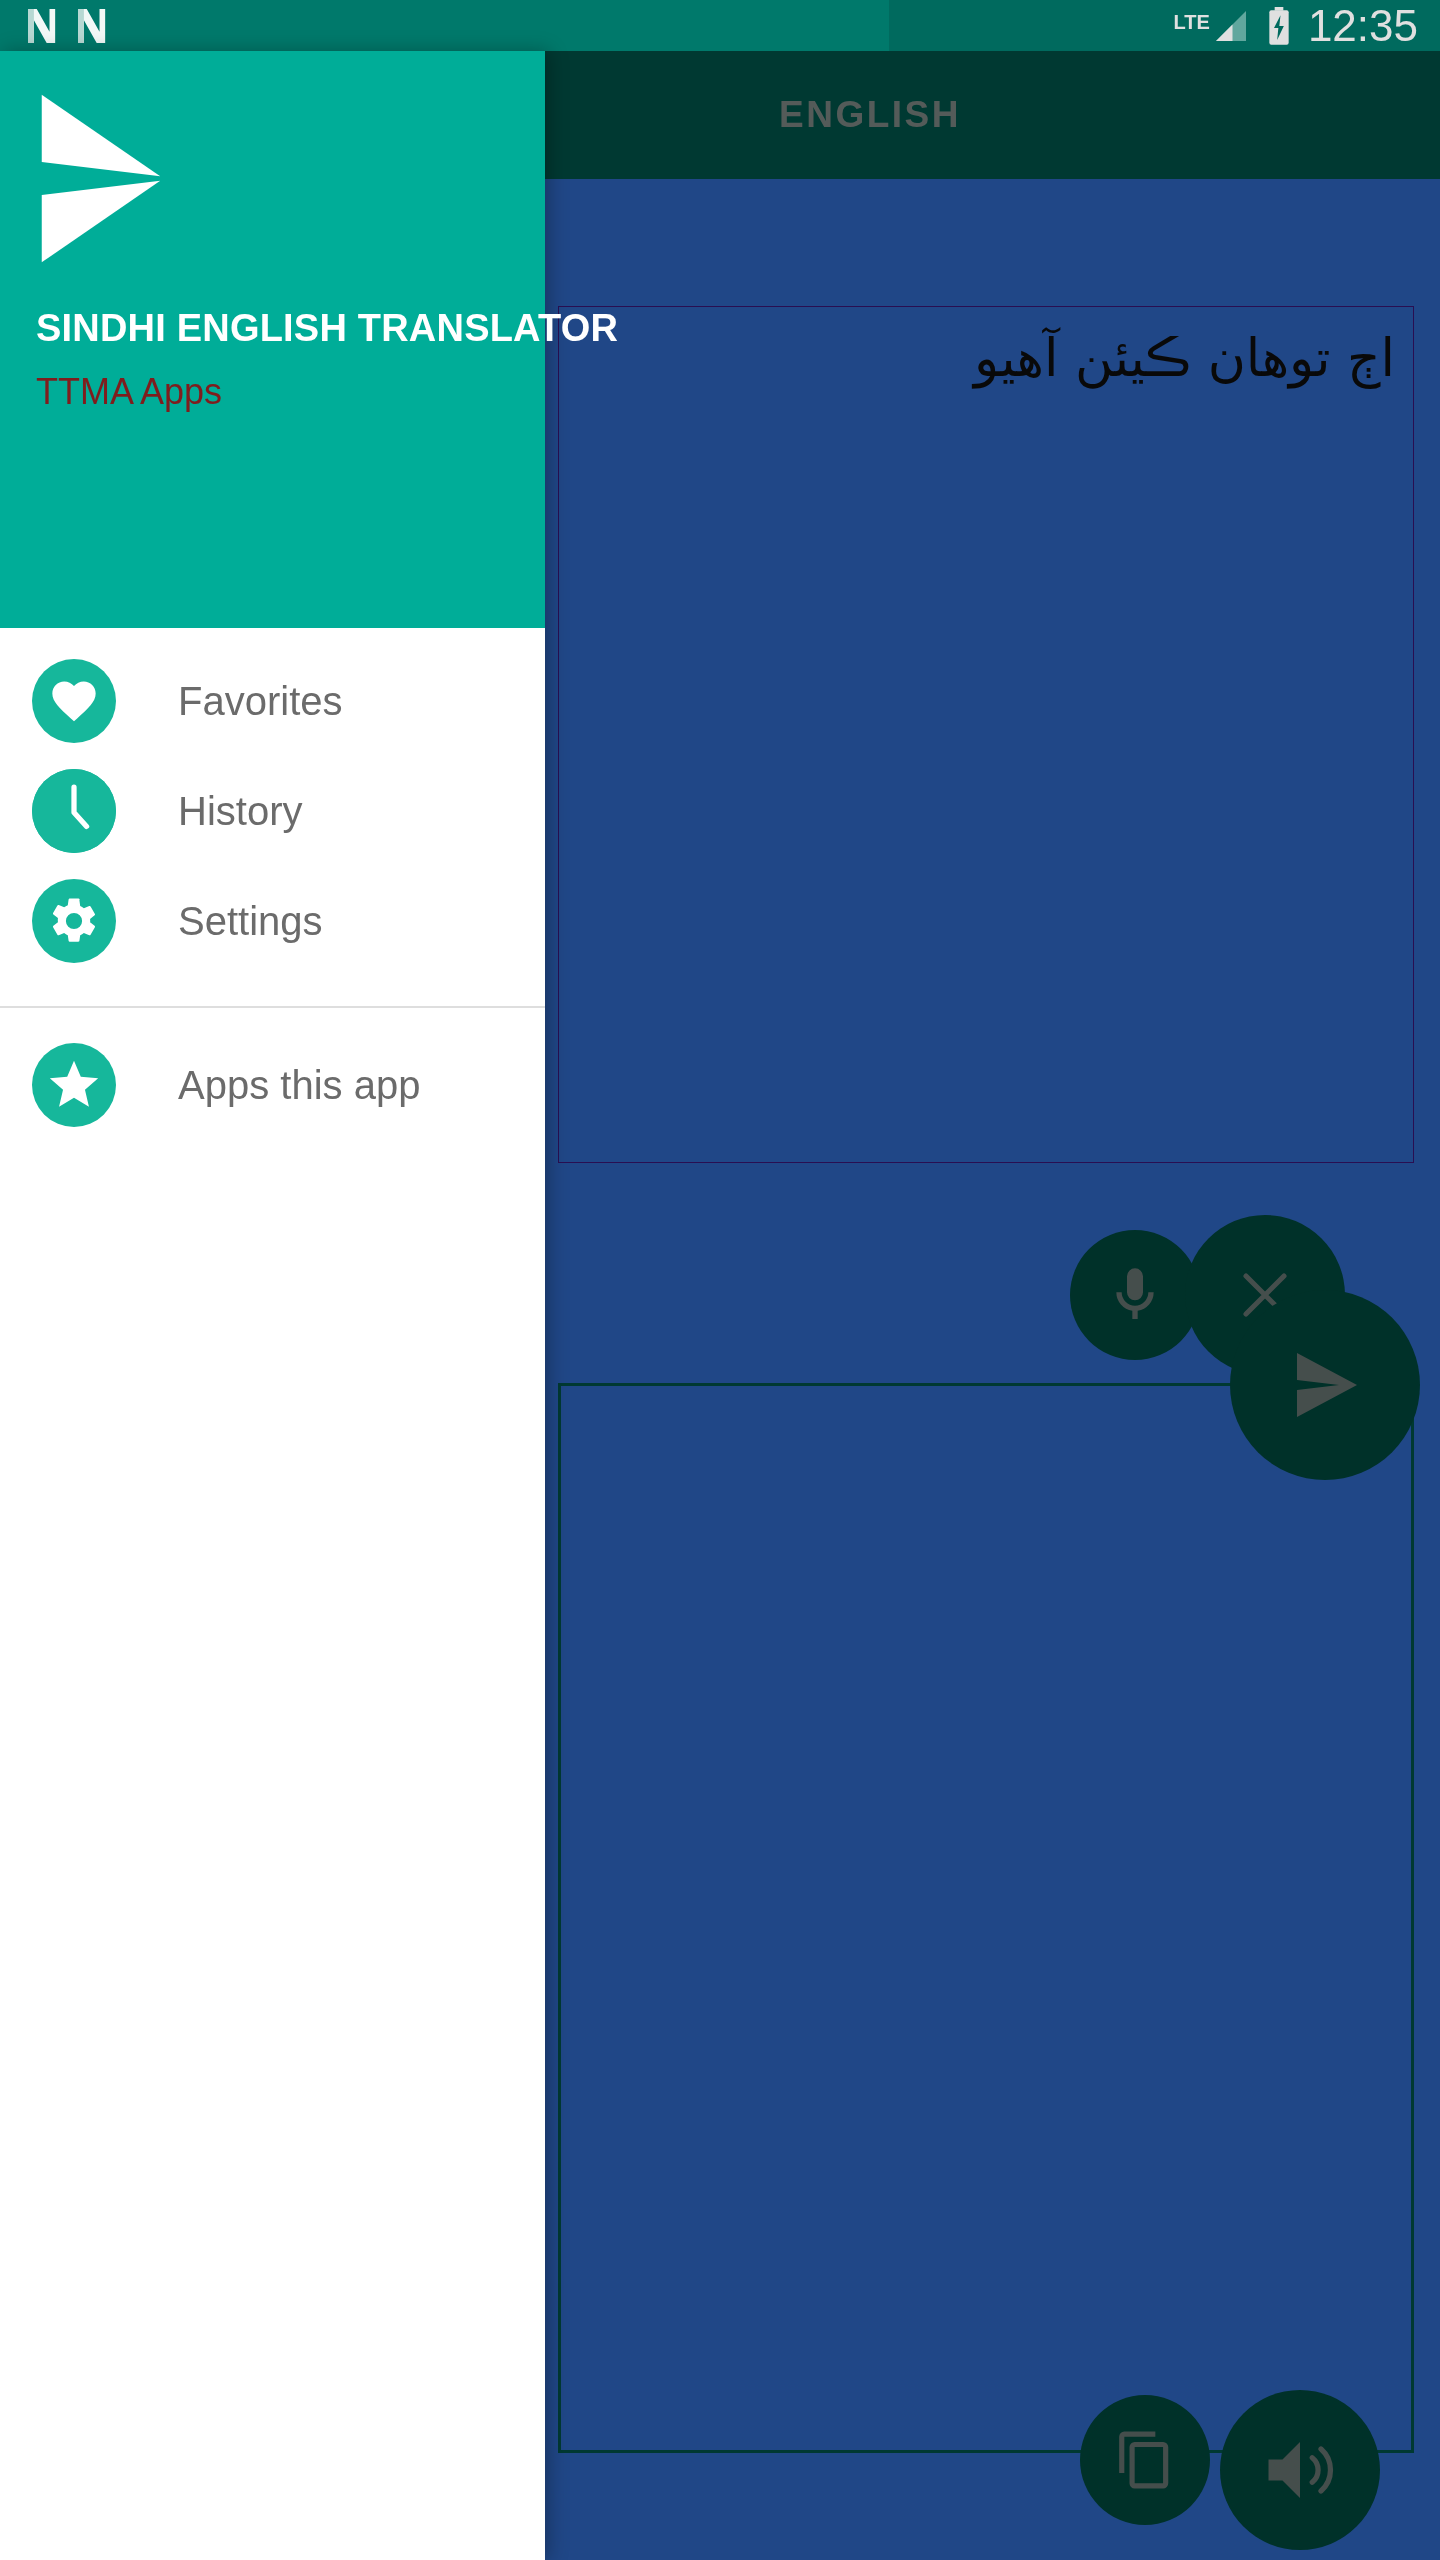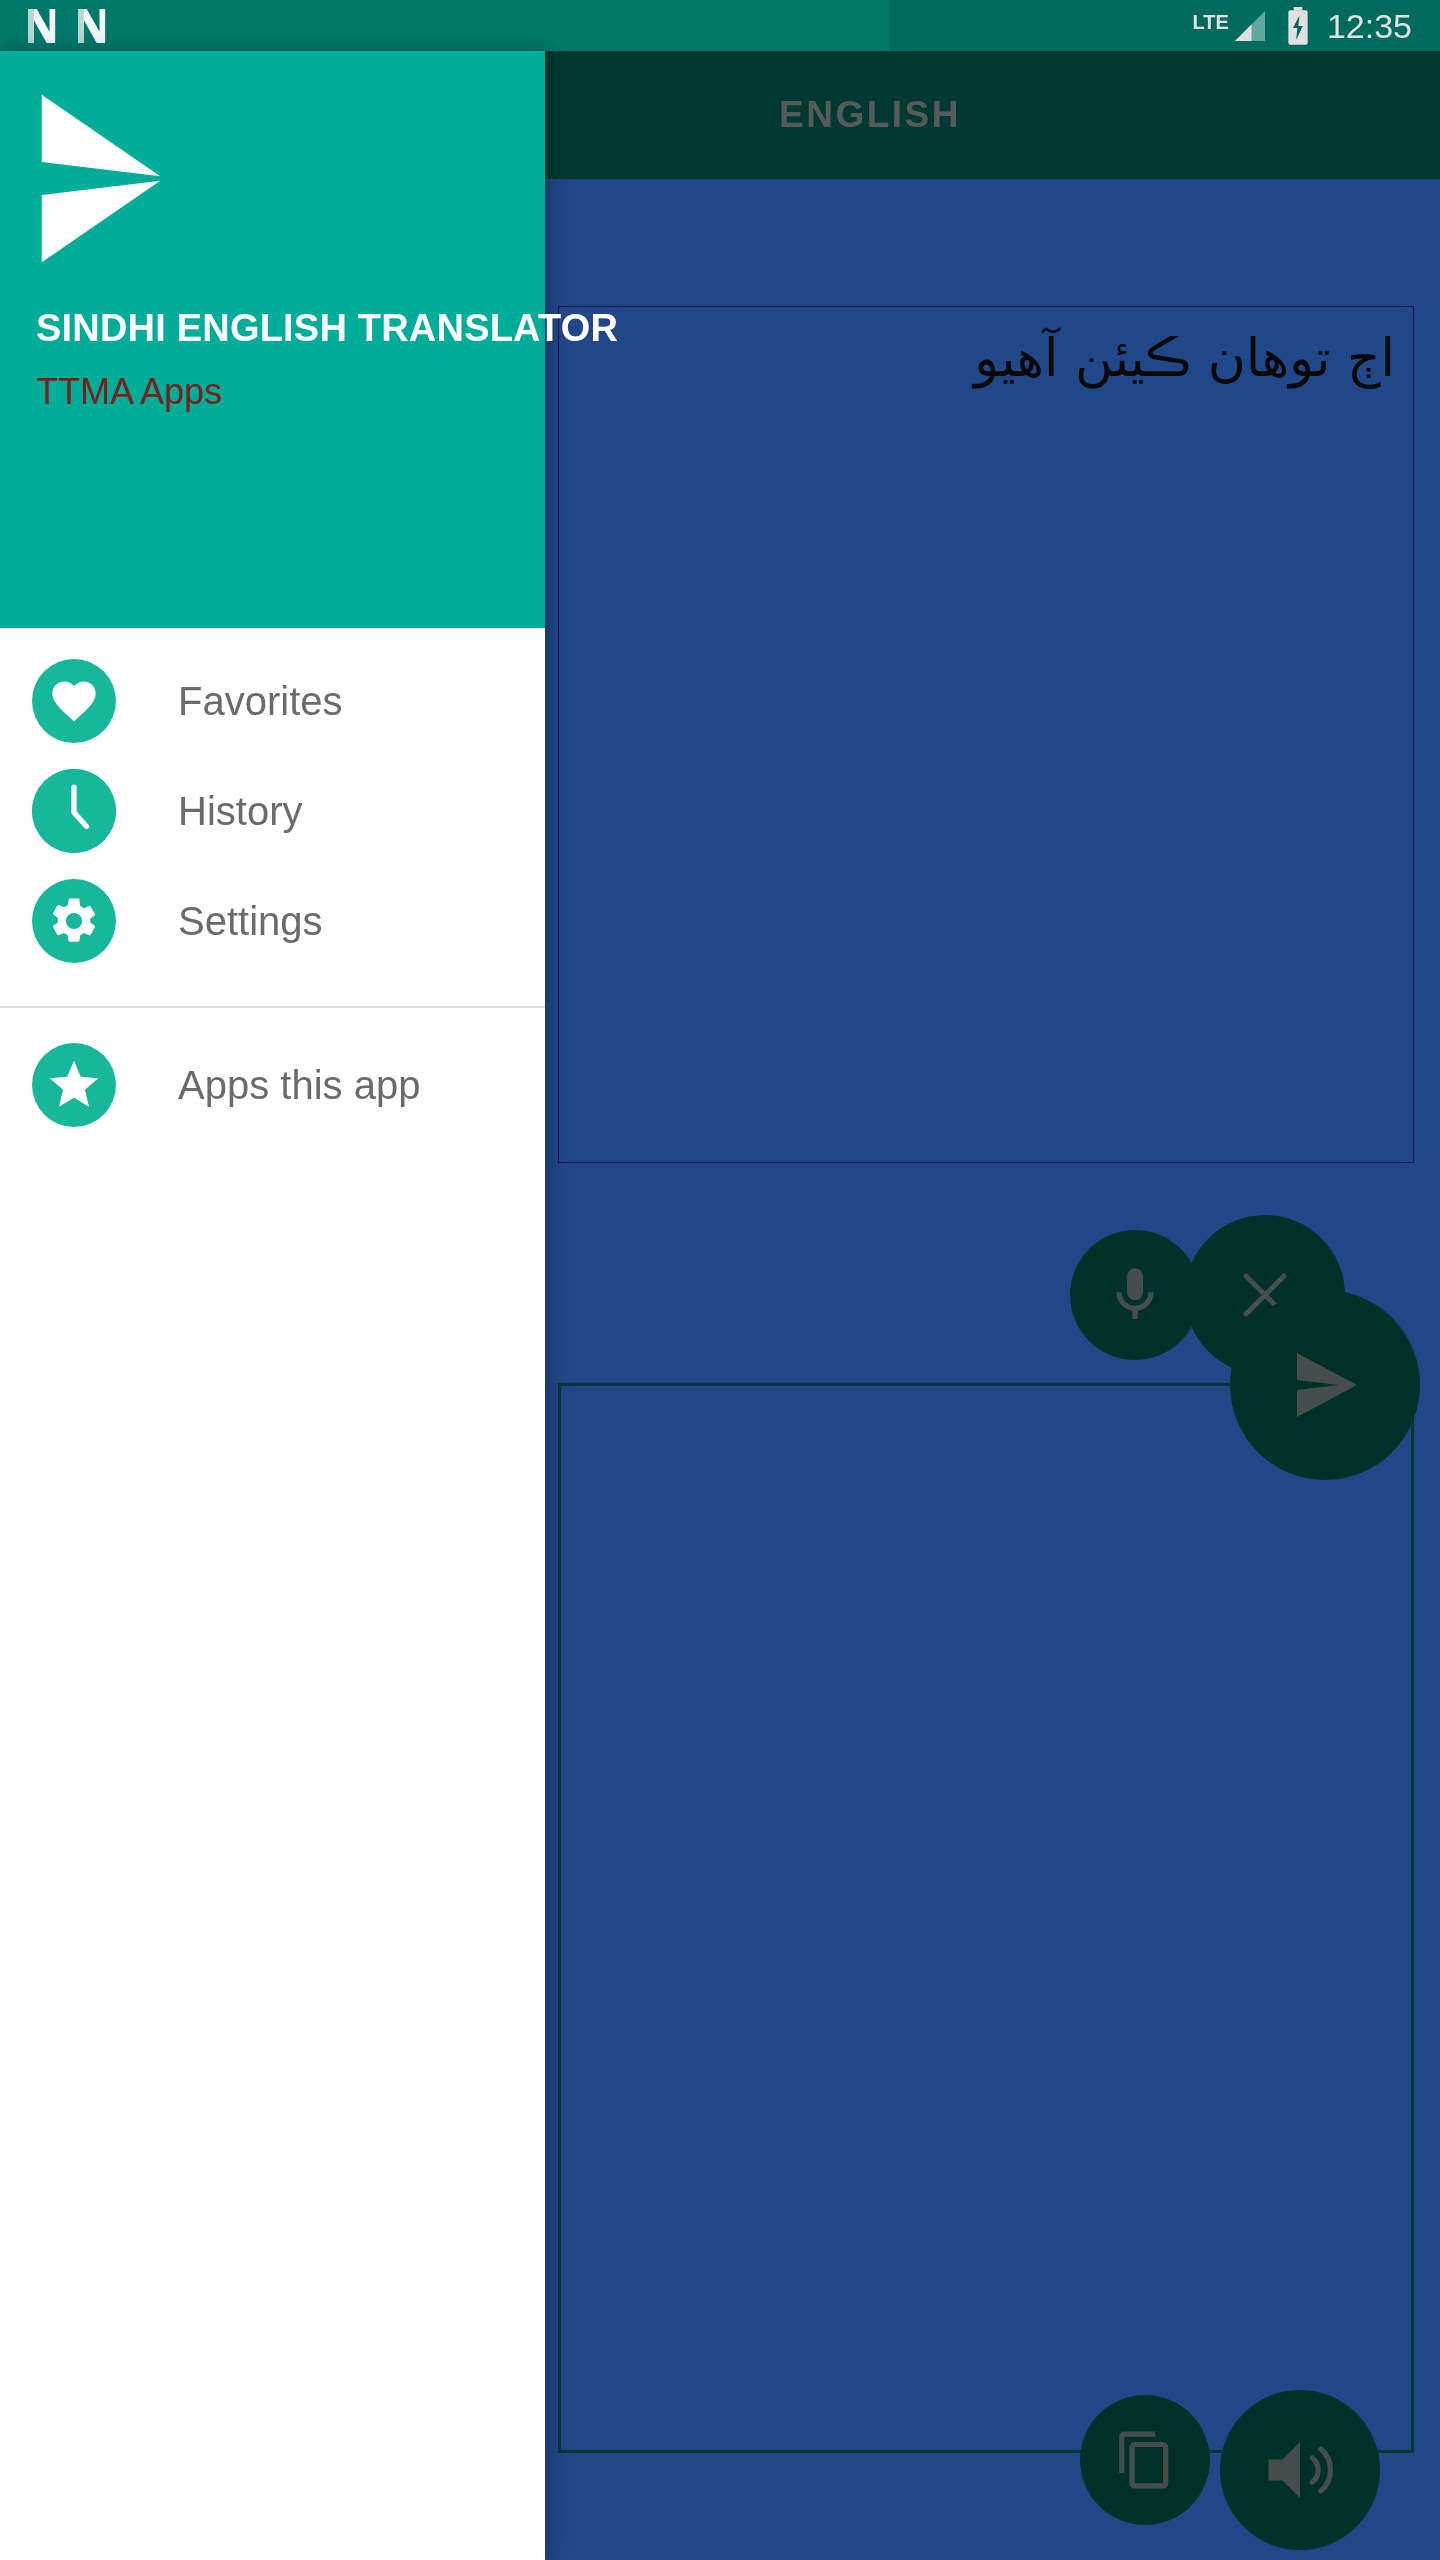--- a/index.html
+++ b/index.html
@@ -16,25 +16,25 @@
 
   #status-bar {
     position:absolute; top:0; left:0; width:1440px; height:51px;
     background:#00796B;
     display:flex; align-items:center;
     z-index:40;
   }
   .sb-left { display:flex; align-items:center; gap:16px; padding-left:24px; }
   .sb-right {
     margin-left:auto; display:flex; align-items:center; gap:16px;
-    padding-right:28px;
+    padding-right:22px;
   }
   .nova-n { width:34px; height:40px; display:block; }
   .sb-time {
-    color:#fff; font-size:34px; font-weight:400; letter-spacing:0px;
+    color:#fff; font-size:44px; font-weight:400; letter-spacing:0px;
     line-height:1; font-family:"Liberation Sans", sans-serif;
   }
   .lte-wrap { display:flex; align-items:flex-end; gap:2px; }
 
   
   #app-toolbar {
     position:absolute; top:51px; left:0; width:1440px; height:128px;
     background:#00695C;
     display:flex; align-items:center; justify-content:center;
   }

